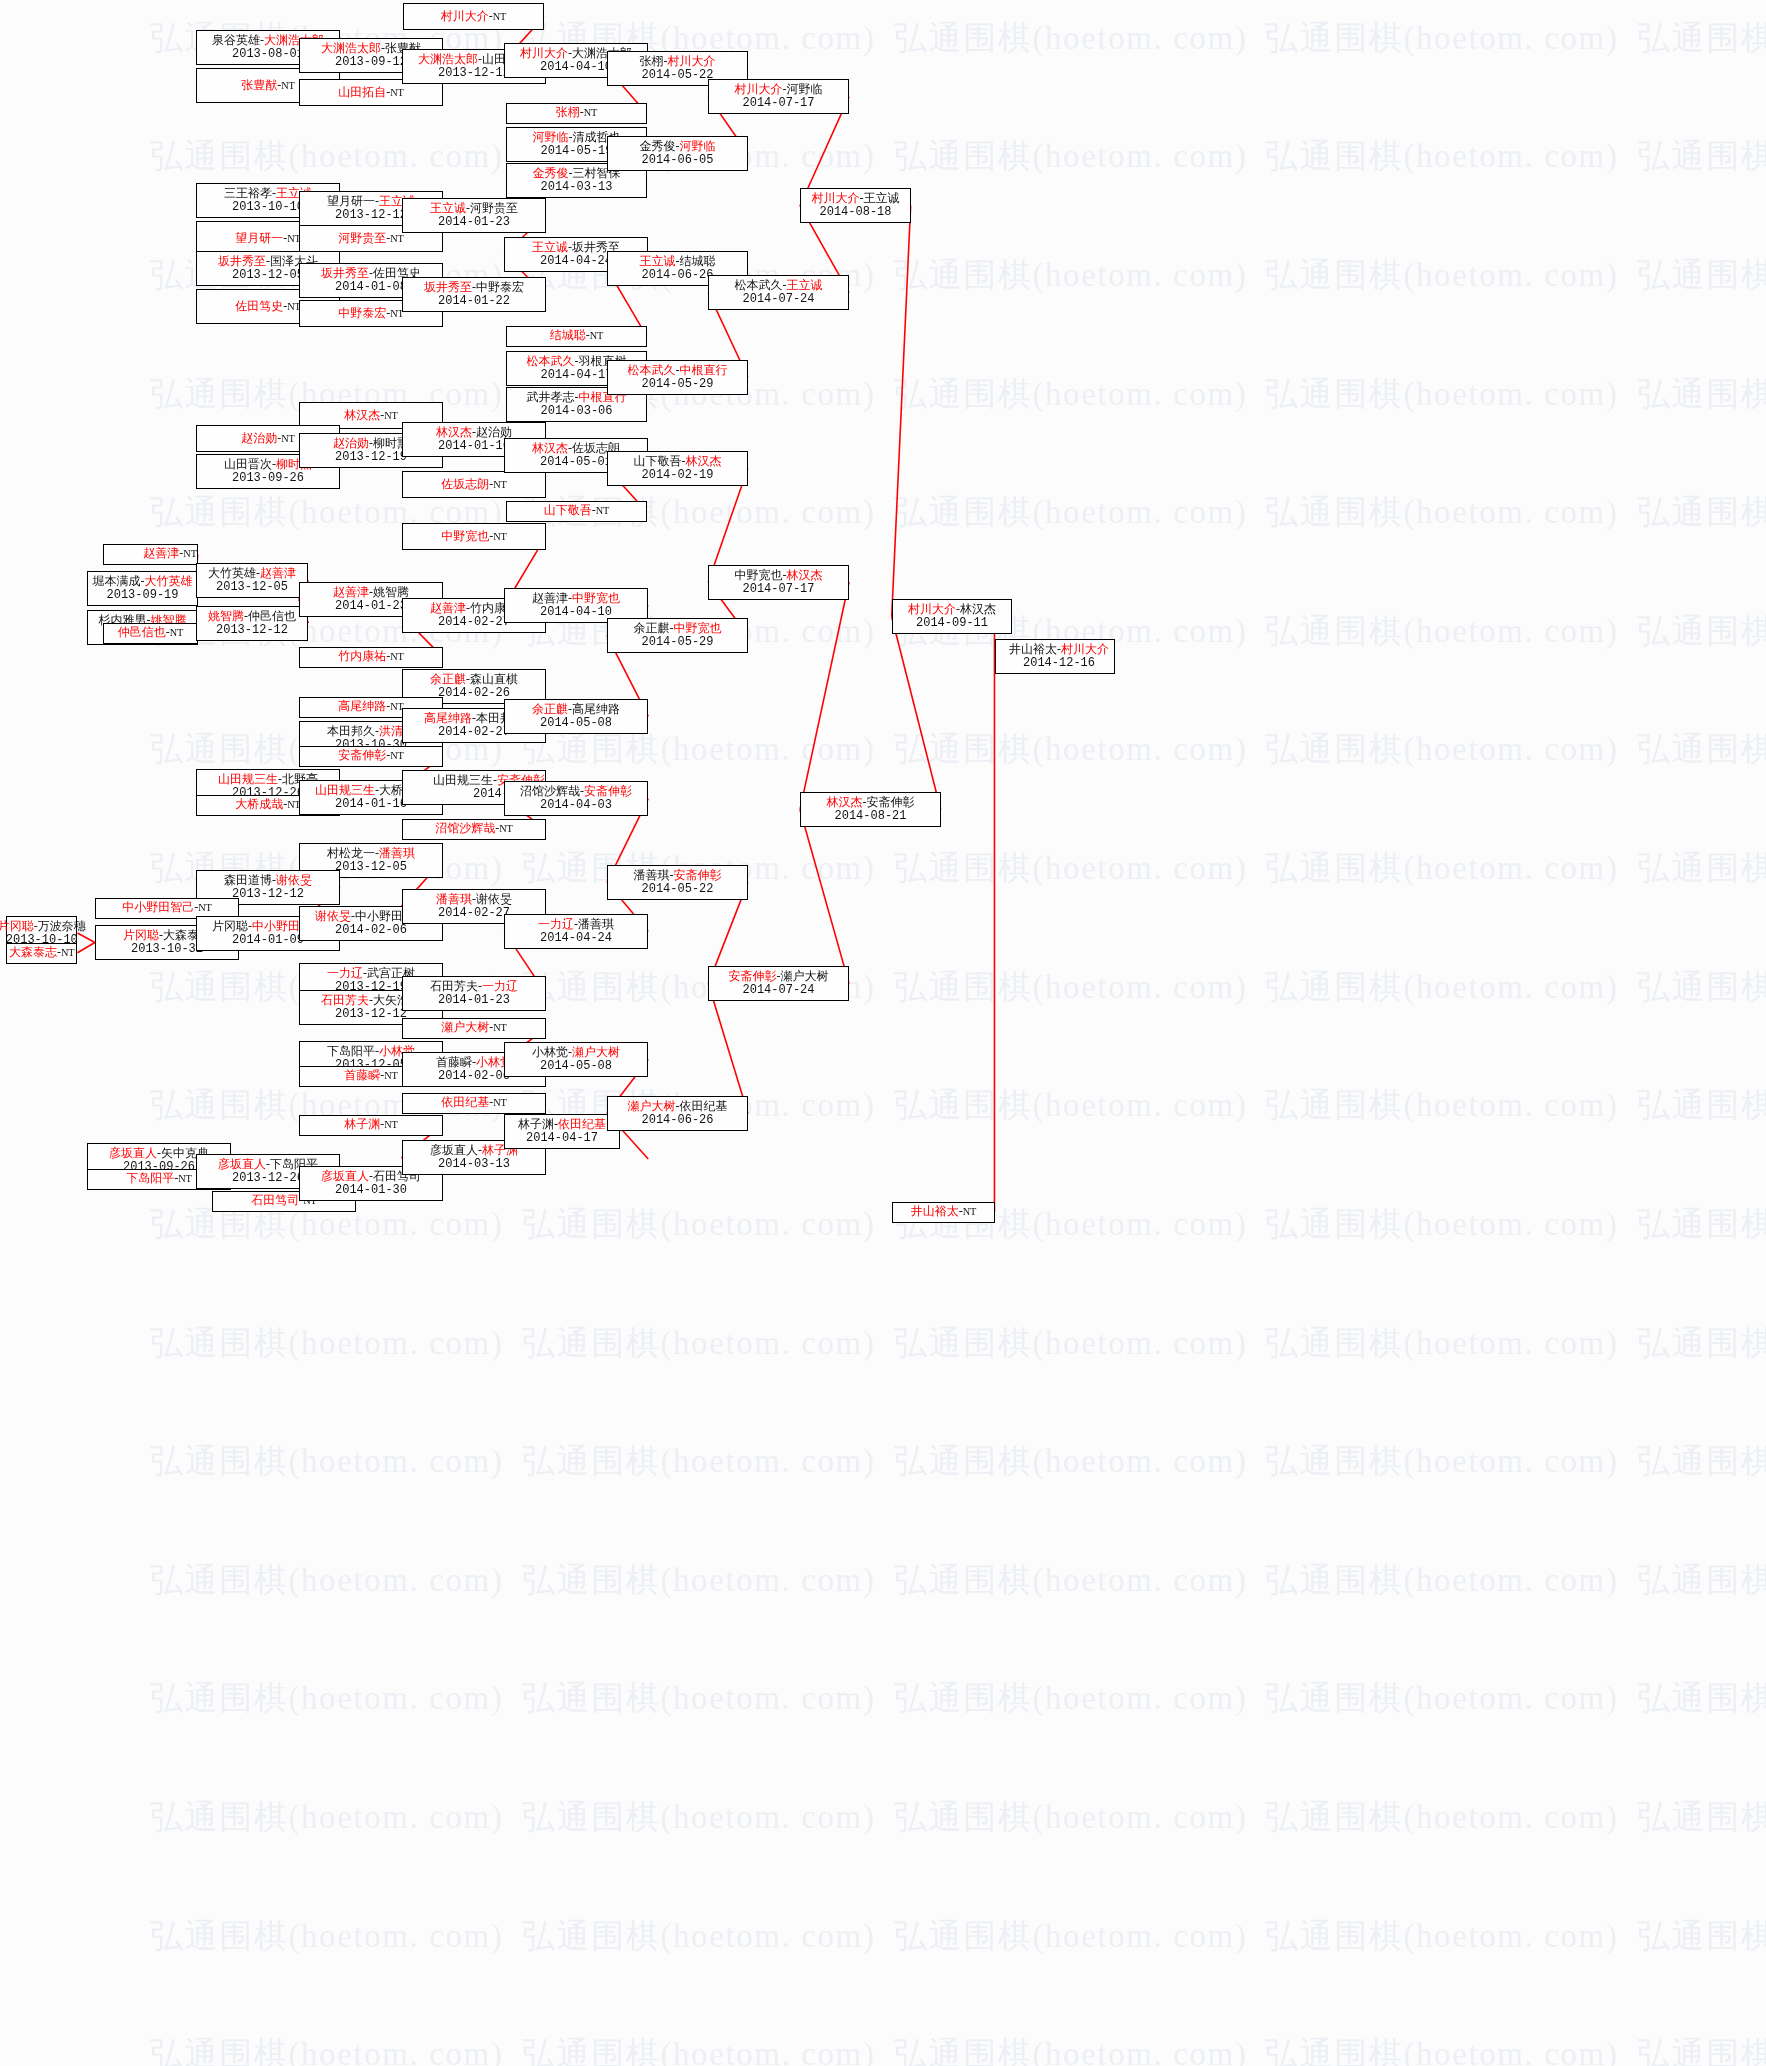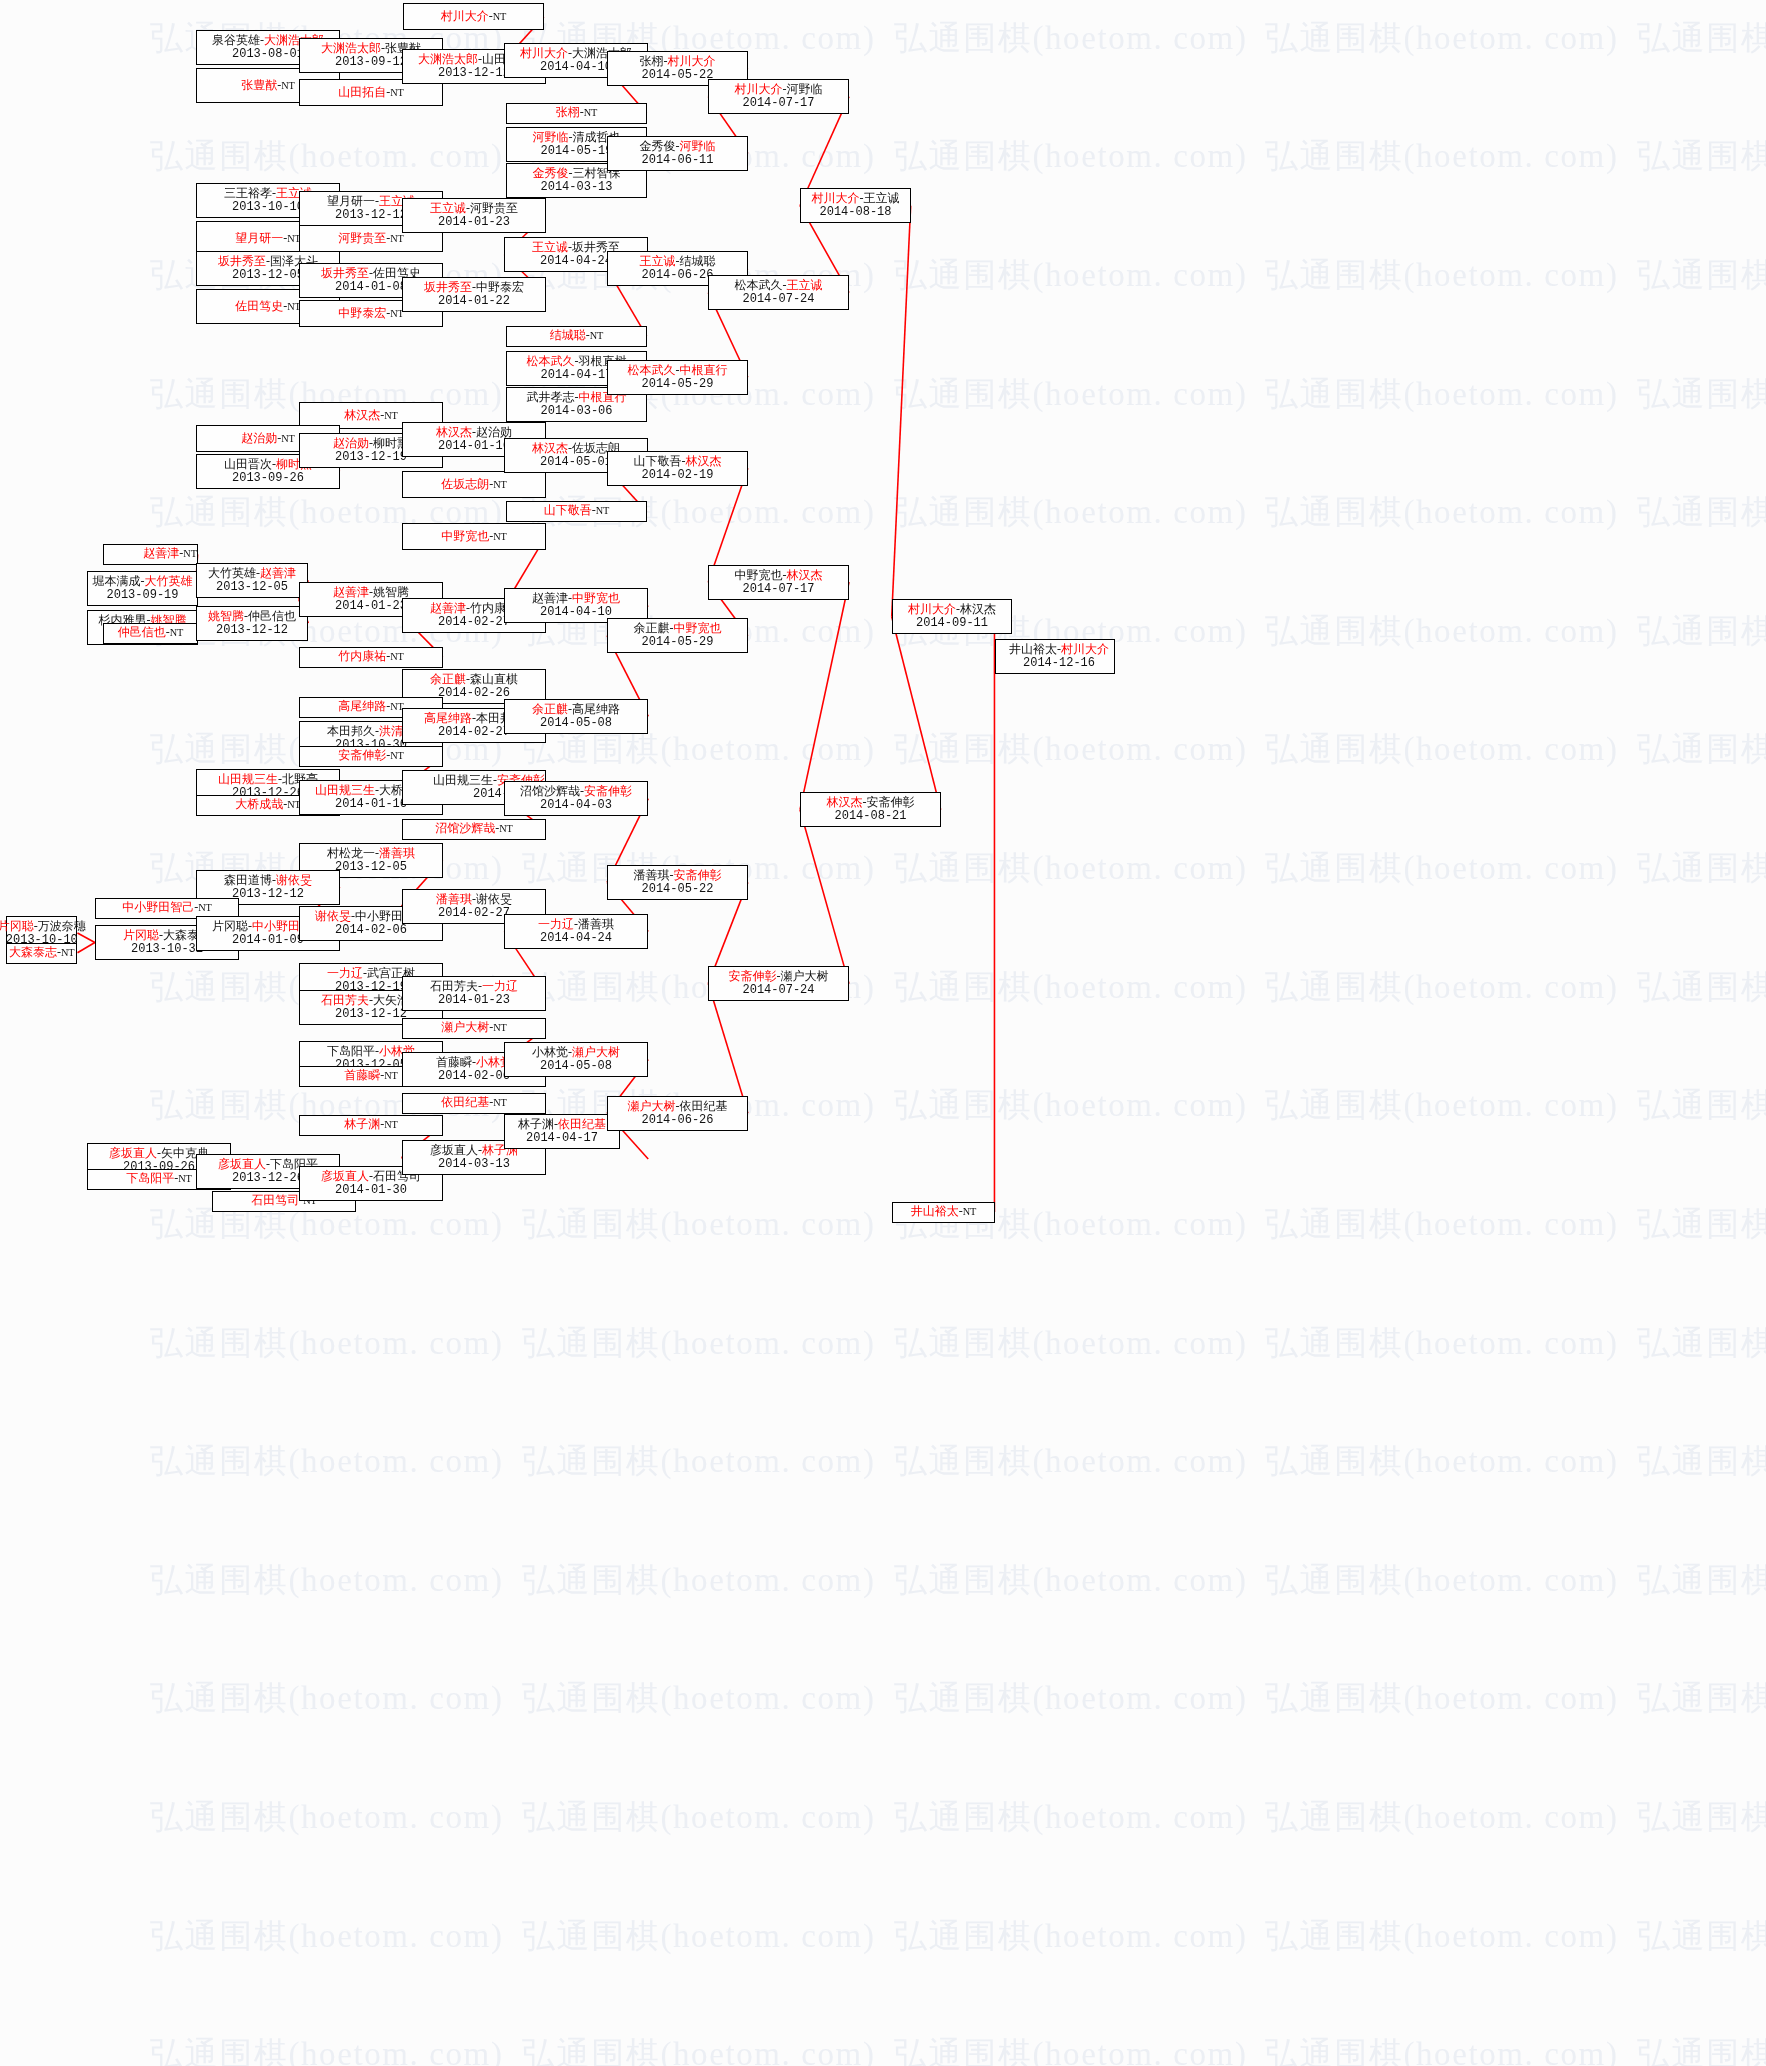--- a/index.html
+++ b/index.html
@@ -251,21 +251,21 @@
       <div class="node" style="left: 506px; top: 163px; width: 141px; height: 35px;">
         <div class="ln1"><span class="r">金秀俊</span><span class="b">-</span><span class="b">三村智保</span></div>
         <div class="ln2">2014-03-13</div>
       </div>
       <div class="node" style="left: 607px; top: 51px; width: 141px; height: 35px;">
         <div class="ln1"><span class="b">张栩</span><span class="b">-</span><span class="r">村川大介</span></div>
         <div class="ln2">2014-05-22</div>
       </div>
       <div class="node" style="left: 607px; top: 136px; width: 141px; height: 35px;">
         <div class="ln1"><span class="b">金秀俊</span><span class="b">-</span><span class="r">河野临</span></div>
-        <div class="ln2">2014-06-11</div>
+        <div class="ln2">2014-06-05</div>
       </div>
       <div class="node" style="left: 708px; top: 79px; width: 141px; height: 35px;">
         <div class="ln1"><span class="r">村川大介</span><span class="b">-</span><span class="b">河野临</span></div>
         <div class="ln2">2014-07-17</div>
       </div>
       <div class="node" style="left: 196px; top: 183px; width: 144px; height: 35px;">
         <div class="ln1"><span class="b">三王裕孝</span><span class="b">-</span><span class="r">王立诚</span></div>
         <div class="ln2">2013-10-10</div>
       </div>
       <div class="node" style="left: 196px; top: 221px; width: 144px; height: 35px;">

